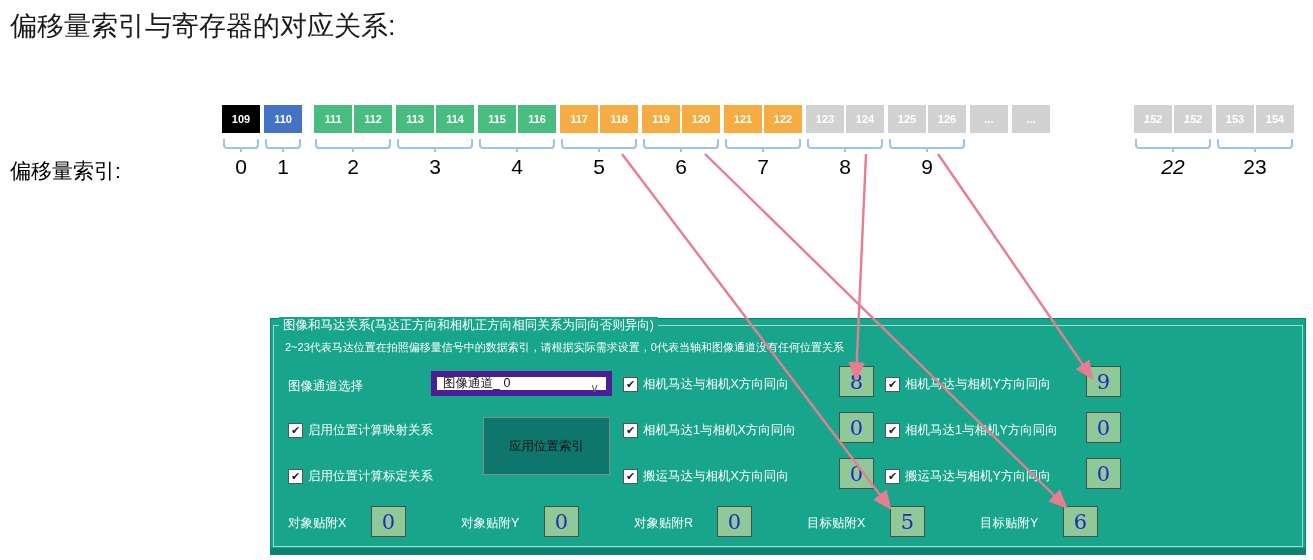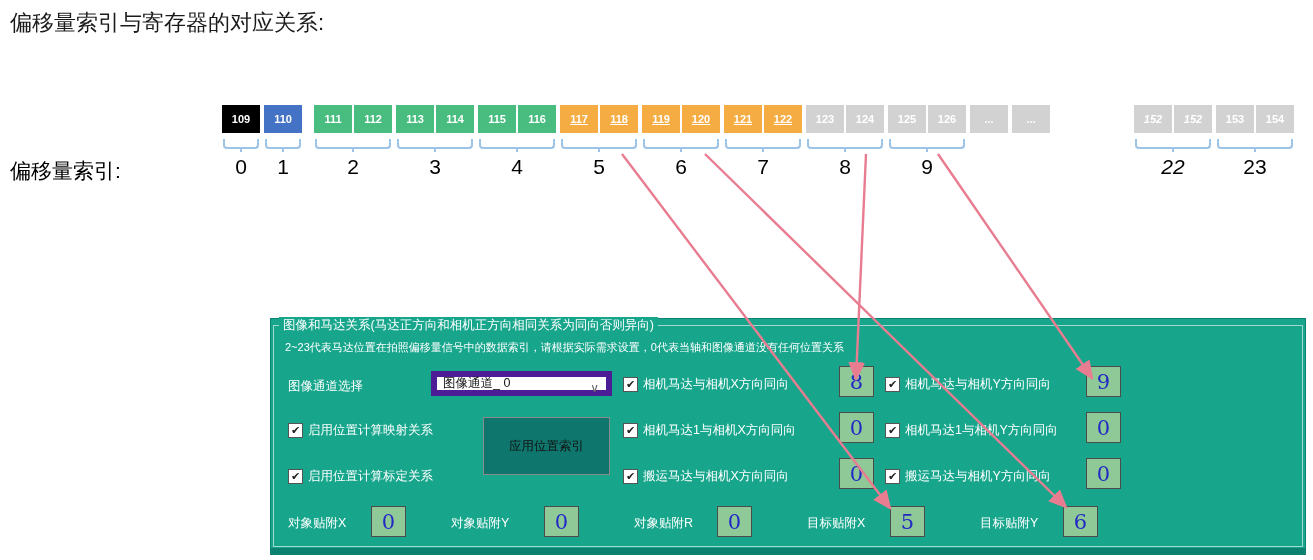--- a/index.html
+++ b/index.html
@@ -16,37 +16,37 @@
     --valbox-text:#2228c4;
   }
   html,body{margin:0;padding:0;}
   body{
     width:1313px;height:560px;position:relative;overflow:hidden;
     background:#ffffff;
     font-family:"Liberation Sans", sans-serif;
   }
   #page-title{
     position:absolute;left:10px;top:8px;
-    font-size:22px;color:#1a1a1a;white-space:nowrap;
+    font-size:27px;color:#1a1a1a;white-space:nowrap;
   }
   #axis-label{
     position:absolute;left:10px;top:157px;
     font-size:21px;color:#000;white-space:nowrap;
   }
   
   #strip{position:absolute;left:222px;top:105px;display:flex;align-items:flex-start;z-index:2;}
   .group{position:relative;display:flex;gap:2px;margin-right:4px;}
   .cell{
     width:38px;height:28px;display:flex;align-items:center;justify-content:center;
     color:#fff;font-size:11px;font-weight:bold;
   }
   .cell.black{background:var(--cell-black);}
   .cell.blue{background:var(--cell-blue);}
   .cell.green{background:var(--cell-green);}
-  .cell.orange{background:var(--cell-orange);text-decoration:underline;}
+  .cell.orange{background:var(--cell-orange);}
   .cell.gray{background:var(--cell-gray);text-align:right;}
   .bracket{
     position:absolute;top:34px;left:1px;right:1px;height:8px;
     border:2px solid var(--bracket);border-top:none;
     border-radius:0 0 4px 4px;
   }
   .bracket::after{
     content:"";position:absolute;left:50%;transform:translateX(-50%);
     top:8px;width:2px;height:5px;background:var(--bracket);
   }
@@ -262,21 +262,21 @@
       <span>启用位置计算映射关系</span>
     </div>
     <div class="cbitem" style="left: 17px; top: 149px;">
       <span class="cbbox">
         <span>✔</span>
       </span>
       <span>启用位置计算标定关系</span>
     </div>
     <div class="plabel" style="left: 17px; top: 196px;">对象贴附X</div>
     <div class="valbox" style="left: 100px; top: 187px;">0</div>
-    <div class="plabel" style="left: 180px; top: 196px;">对象贴附Y</div>
+    <div class="plabel" style="left: 190px; top: 196px;">对象贴附Y</div>
     <div class="valbox" style="left: 273px; top: 187px;">0</div>
     <div class="plabel" style="left: 363px; top: 196px;">对象贴附R</div>
     <div class="valbox" style="left: 446px; top: 187px;">0</div>
     <div class="plabel" style="left: 536px; top: 196px;">目标贴附X</div>
     <div class="valbox" style="left: 619px; top: 187px;">5</div>
     <div class="plabel" style="left: 709px; top: 196px;">目标贴附Y</div>
     <div class="valbox" style="left: 792px; top: 187px;">6</div>
   </div>
 
 <svg id="arrows" viewBox="0 0 1313 560">

